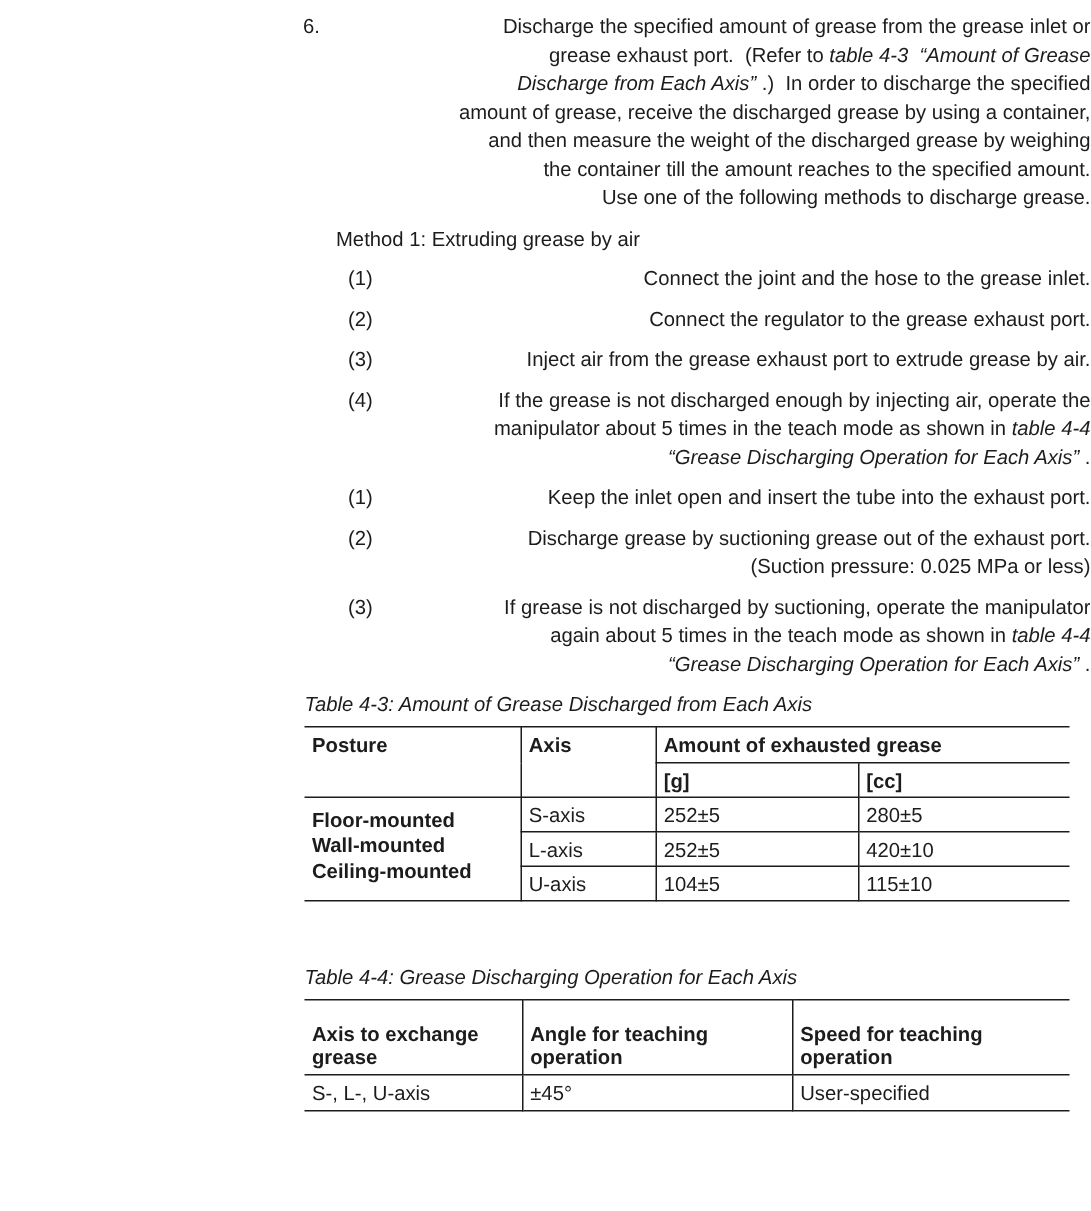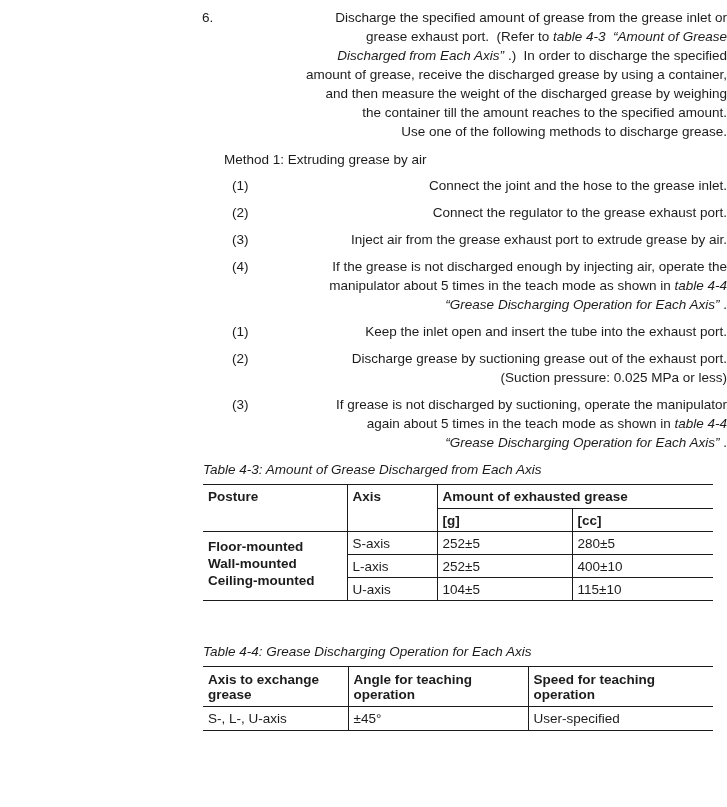--- a/index.html
+++ b/index.html
@@ -40,35 +40,35 @@
     line-height:15px;
     overflow:hidden;
   }
   th { font-weight:bold; }
   .no-l { border-left:none; }
   .no-r { border-right:none; }
   .posture-cell { font-weight:bold; line-height:17px; padding-top:6px; }
   .t43 .hr1 th { height:16px;margin-left:40px; }
   .t43 .hr2 th { height:14px; }
   .t43 .dr td { height:15px;margin-top:44px; }
-  .t44 .hr th { height:31px; padding-top:5px; }
+  .t44 .hr th { height:31px; padding-top:15px; }
   .t44 .dr td { height:16px; }
 </style>
 </head>
 <body>
 
 <div class="page">
   <div class="content">
 
     <div class="step">
       <div class="step-num">6.</div>
       <div class="lines">
         <div class="ln"><span>Discharge the specified amount of grease from the grease inlet or</span></div>
         <div class="ln"><span>grease exhaust port.  (Refer to </span><span class="it">table 4-3  “Amount of Grease</span></div>
-        <div class="ln"><span class="it">Discharged from Each Axis”</span><span> .)  In order to discharge the specified</span></div>
+        <div class="ln"><span class="it">Discharge from Each Axis”</span><span> .)  In order to discharge the specified</span></div>
         <div class="ln"><span>amount of grease, receive the discharged grease by using a container,</span></div>
         <div class="ln"><span>and then measure the weight of the discharged grease by weighing</span></div>
         <div class="ln"><span>the container till the amount reaches to the specified amount.</span></div>
         <div class="ln"><span>Use one of the following methods to discharge grease.</span></div>
       </div>
     </div>
 
     <div class="method-heading">Method 1: Extruding grease by air</div>
 
     <div class="list-item">
@@ -151,21 +151,21 @@
             <div>Wall-mounted</div>
             <div>Ceiling-mounted</div>
           </td>
           <td>S-axis</td>
           <td>252±5</td>
           <td class="no-r">280±5</td>
         </tr>
         <tr class="dr">
           <td>L-axis</td>
           <td>252±5</td>
-          <td class="no-r">400±10</td>
+          <td class="no-r">420±10</td>
         </tr>
         <tr class="dr">
           <td>U-axis</td>
           <td>104±5</td>
           <td class="no-r">115±10</td>
         </tr>
       </tbody>
     </table>
 
     <div class="caption second">Table 4-4: Grease Discharging Operation for Each Axis</div>

